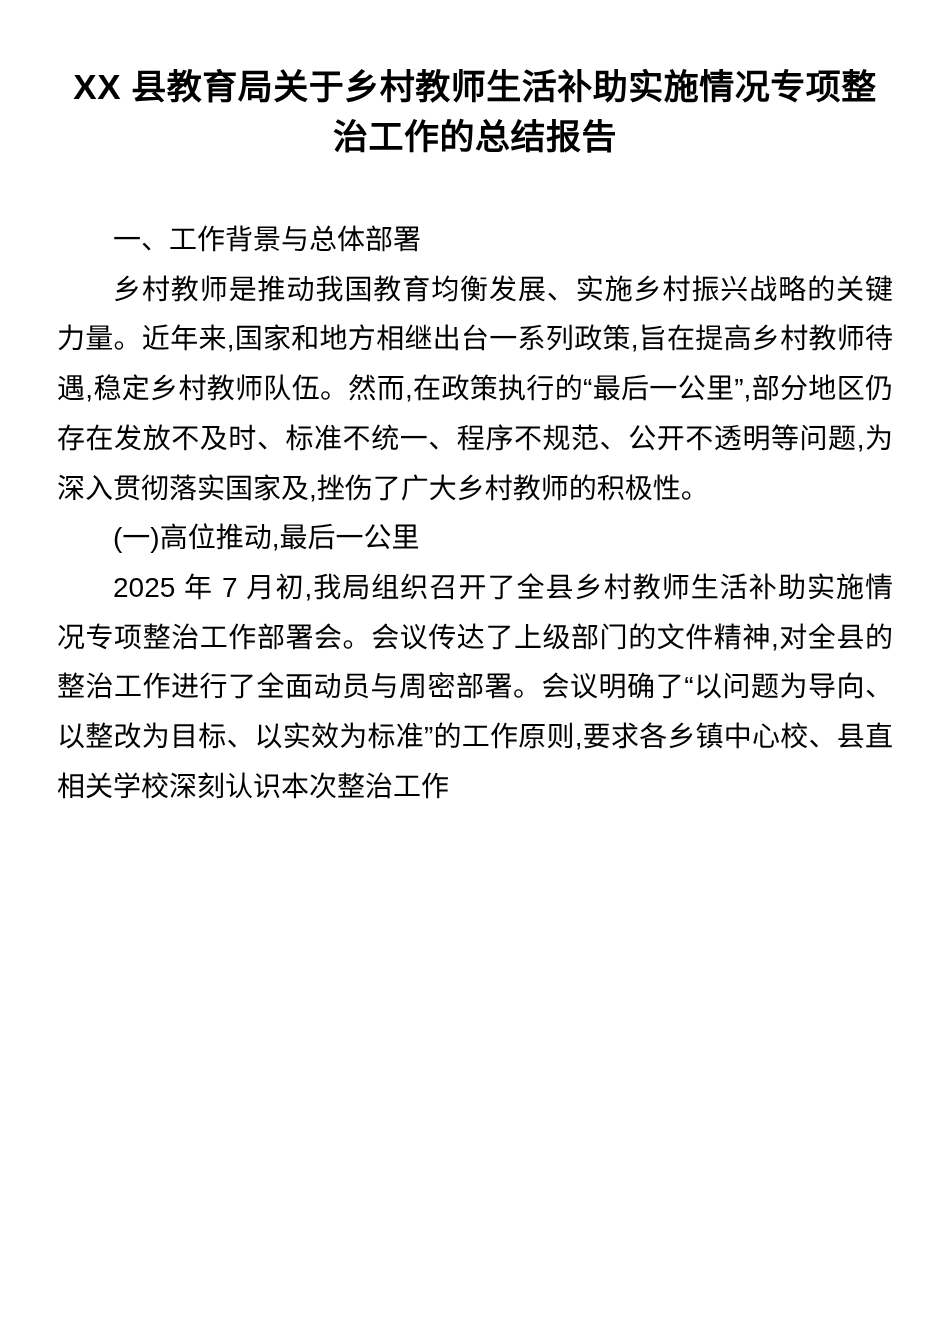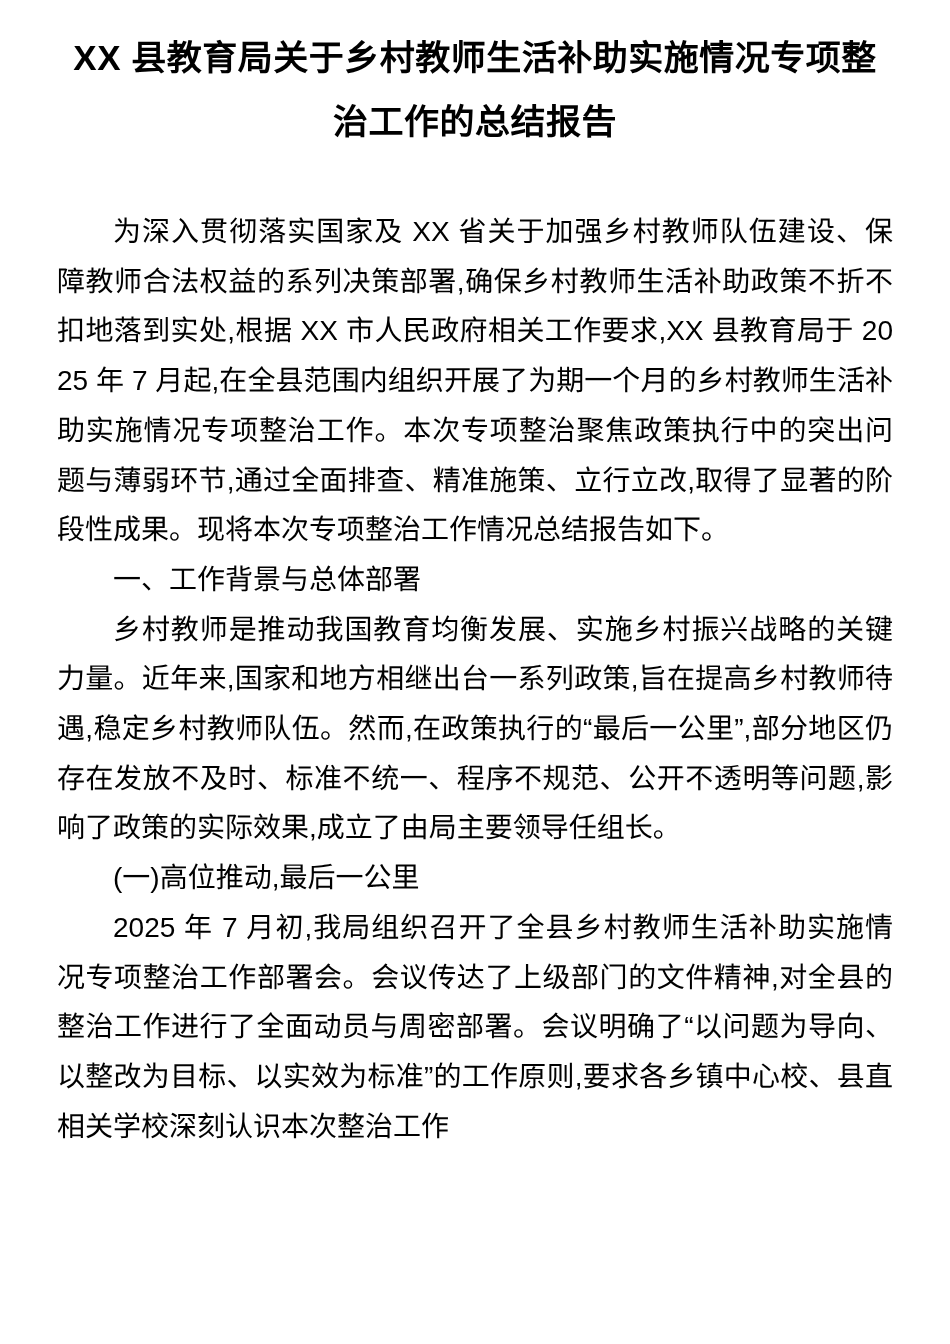--- a/index.html
+++ b/index.html
@@ -15,24 +15,24 @@
     overflow: hidden;
   }
   .page {
     box-sizing: border-box;
     width: 950px;
     height: 1344px;
     padding: 0 57px;
     background: #ffffff;
   }
   .doc-title {
-    margin: 26px 0 0 0;
+    margin: 62px 0 0 0;
     font-size: 35px;
     font-weight: bold;
-    line-height: 64px;
+    line-height: 50px;
     text-align: center;
     letter-spacing: 0.5px;
   }
   .content {
     margin-top: 53px;
   }
   .para {
     margin: 0;
     font-size: 28px;
     line-height: 49.7px;
@@ -43,19 +43,18 @@
   .heading {
     text-align: left;
   }
 </style>
 </head>
 <body>
 
 <div class="page">
   <h1 class="doc-title">XX 县教育局关于乡村教师生活补助实施情况专项整治工作的总结报告</h1>
   <div class="content">
-      <p class="para">为深入贯彻落实国家及 XX 省关于加强乡村教师队伍建设、保障教师合法权益的系列决策部署,确保乡村教师生活补助政策不折不扣地落到实处,根据 XX 市人民政府相关工作要求,XX 县教育局于 2025 年 7 月起,在全县范围内组织开展了为期一个月的乡村教师生活补助实施情况专项整治工作。本次专项整治聚焦政策执行中的突出问题与薄弱环节,通过全面排查、精准施策、立行立改,取得了显著的阶段性成果。现将本次专项整治工作情况总结报告如下。</p>
       <p class="para heading">一、工作背景与总体部署</p>
-      <p class="para">乡村教师是推动我国教育均衡发展、实施乡村振兴战略的关键力量。近年来,国家和地方相继出台一系列政策,旨在提高乡村教师待遇,稳定乡村教师队伍。然而,在政策执行的“最后一公里”,部分地区仍存在发放不及时、标准不统一、程序不规范、公开不透明等问题,影响了政策的实际效果,成立了由局主要领导任组长。</p>
+      <p class="para">乡村教师是推动我国教育均衡发展、实施乡村振兴战略的关键力量。近年来,国家和地方相继出台一系列政策,旨在提高乡村教师待遇,稳定乡村教师队伍。然而,在政策执行的“最后一公里”,部分地区仍存在发放不及时、标准不统一、程序不规范、公开不透明等问题,为深入贯彻落实国家及,挫伤了广大乡村教师的积极性。</p>
       <p class="para heading">(一)高位推动,最后一公里</p>
       <p class="para">2025 年 7 月初,我局组织召开了全县乡村教师生活补助实施情况专项整治工作部署会。会议传达了上级部门的文件精神,对全县的整治工作进行了全面动员与周密部署。会议明确了“以问题为导向、以整改为目标、以实效为标准”的工作原则,要求各乡镇中心校、县直相关学校深刻认识本次整治工作</p>
     </div>
 </div>
 
 </body></html>

